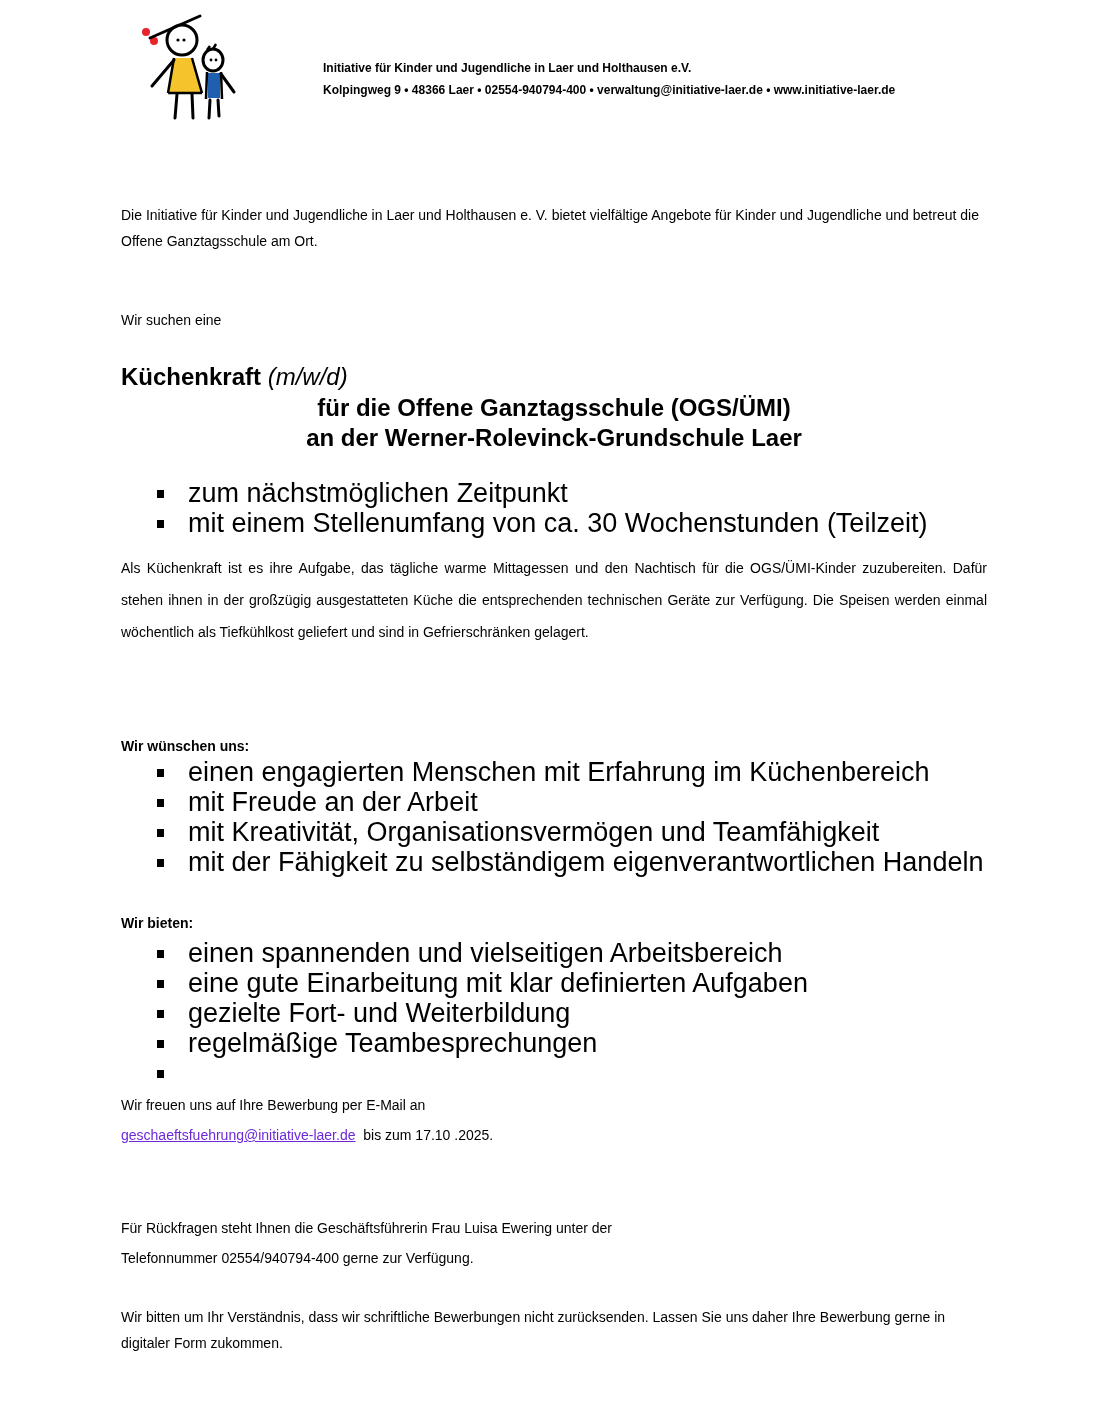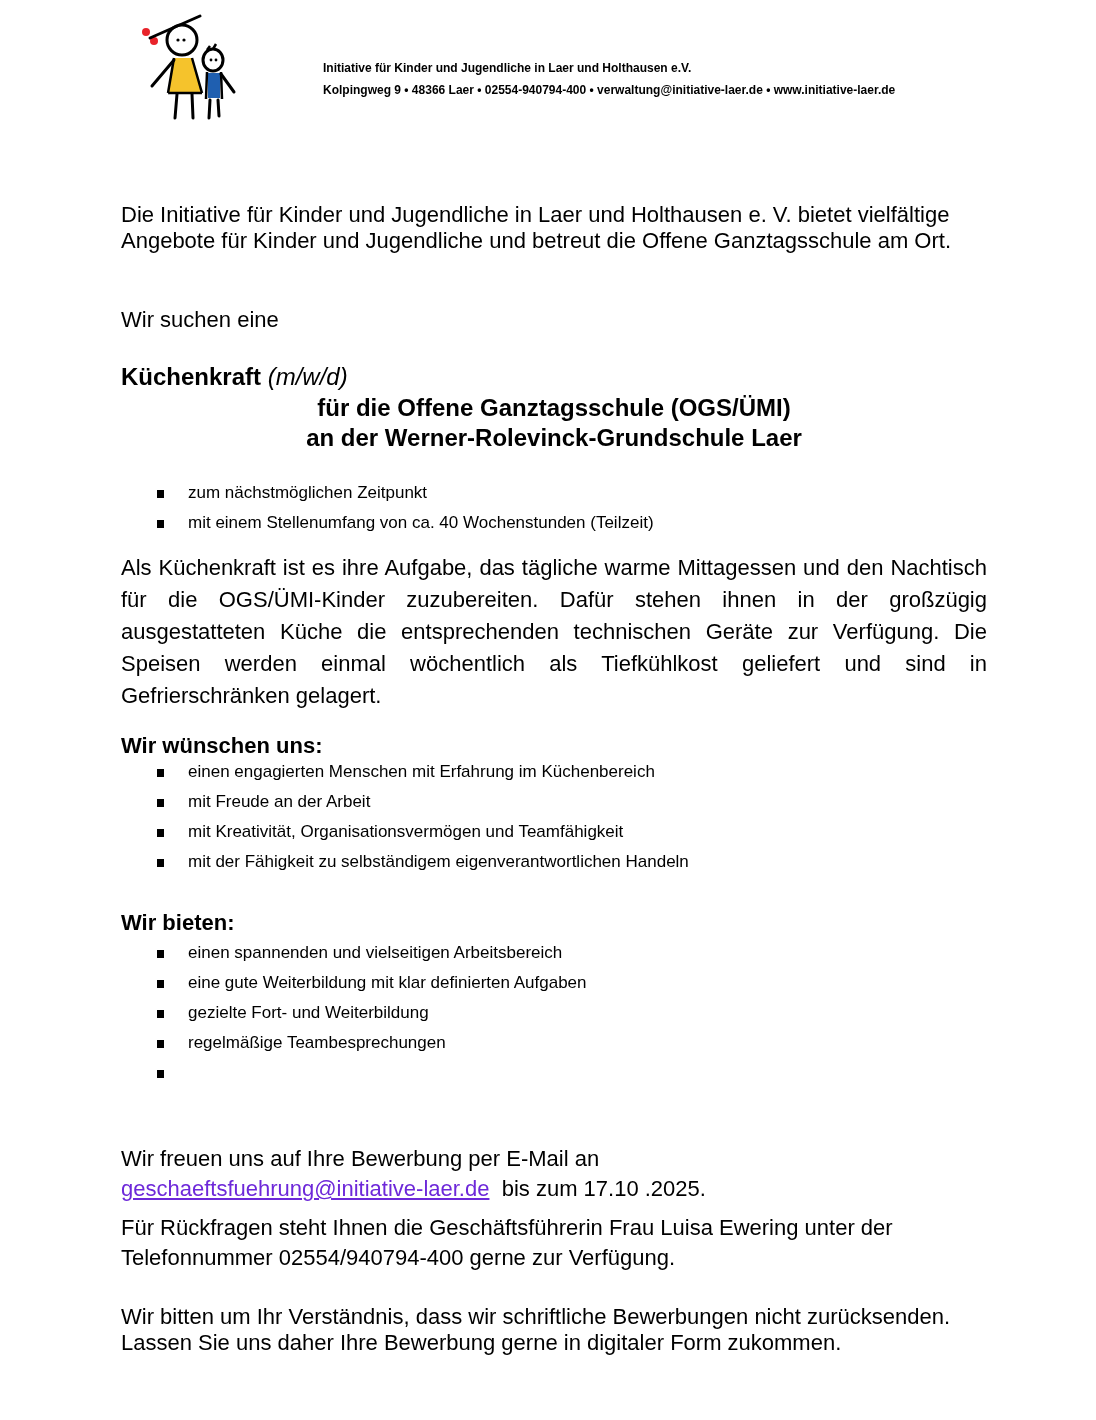--- a/index.html
+++ b/index.html
@@ -28,21 +28,21 @@
       top: 57px;
       width: 660px;
       font-size: 12px;
       font-weight: bold;
       line-height: 22px;
     }
     .abs {
       position: absolute;
       left: 121px;
       width: 866px;
-      font-size: 22px;
+      font-size: 14px;
       line-height: 26px;
     }
     .intro { top: 202px; }
     .seek { top: 307px; }
     .title {
       top: 362px;
       font-size: 24px;
       font-weight: bold;
       line-height: 30px;
     }
@@ -60,21 +60,21 @@
       font-weight: bold;
       line-height: 30px;
     }
     ul.bullets {
       position: absolute;
       left: 121px;
       width: 866px;
       margin: 0;
       padding: 0;
       list-style: none;
-      font-size: 17px;
+      font-size: 27px;
       line-height: 30px;
     }
     ul.bullets li {
       position: relative;
       padding-left: 67px;
     }
     ul.bullets li .sq {
       position: absolute;
       left: 36px;
       top: 12px;
@@ -93,21 +93,21 @@
       top: 733px;
       font-weight: bold;
     }
     .b2 { top: 757px; }
     .h-offer {
       top: 910px;
       font-weight: bold;
     }
     .b3 { top: 938px; }
     .apply {
-      top: 1144px;
+      top: 1090px;
       line-height: 30px;
     }
     .apply a {
       color: #6d28d9;
       text-decoration: underline;
     }
     .contact {
       top: 1213px;
       line-height: 30px;
     }
@@ -164,37 +164,37 @@
   <span>Küchenkraft</span>
   <span class="mwd">(m/w/d)</span>
 </div>
 <div class="subtitle">
   <div>für die Offene Ganztagsschule (OGS/ÜMI)</div>
   <div>an der Werner-Rolevinck-Grundschule Laer</div>
 </div>
 
 <ul class="bullets b1">
   <li><span class="sq"></span><span>zum nächstmöglichen Zeitpunkt</span></li>
-  <li><span class="sq"></span><span>mit einem Stellenumfang von ca. 40 Wochenstunden (Teilzeit)</span></li>
+  <li><span class="sq"></span><span>mit einem Stellenumfang von ca. 30 Wochenstunden (Teilzeit)</span></li>
 </ul>
 
 <div class="abs desc">Als Küchenkraft ist es ihre Aufgabe, das tägliche warme Mittagessen und den Nachtisch für die OGS/ÜMI-Kinder zuzubereiten. Dafür stehen ihnen in der großzügig ausgestatteten Küche die entsprechenden technischen Geräte zur Verfügung. Die Speisen werden einmal wöchentlich als Tiefkühlkost geliefert und sind in Gefrierschränken gelagert.</div>
 
 <div class="abs h-wish">Wir wünschen uns:</div>
 <ul class="bullets b2">
   <li><span class="sq"></span><span>einen engagierten Menschen mit Erfahrung im Küchenbereich</span></li>
   <li><span class="sq"></span><span>mit Freude an der Arbeit</span></li>
   <li><span class="sq"></span><span>mit Kreativität, Organisationsvermögen und Teamfähigkeit</span></li>
   <li><span class="sq"></span><span>mit der Fähigkeit zu selbständigem eigenverantwortlichen Handeln</span></li>
 </ul>
 
 <div class="abs h-offer">Wir bieten:</div>
 <ul class="bullets b3">
   <li><span class="sq"></span><span>einen spannenden und vielseitigen Arbeitsbereich</span></li>
-  <li><span class="sq"></span><span>eine gute Weiterbildung mit klar definierten Aufgaben</span></li>
+  <li><span class="sq"></span><span>eine gute Einarbeitung mit klar definierten Aufgaben</span></li>
   <li><span class="sq"></span><span>gezielte Fort- und Weiterbildung</span></li>
   <li><span class="sq"></span><span>regelmäßige Teambesprechungen</span></li>
   <li><span class="sq"></span></li>
 </ul>
 
 <div class="abs apply">
   <div>Wir freuen uns auf Ihre Bewerbung per E-Mail an</div>
   <div><a>geschaeftsfuehrung@initiative-laer.de</a><span style="white-space:pre;">  bis zum 17.10 .2025.</span></div>
 </div>
 

